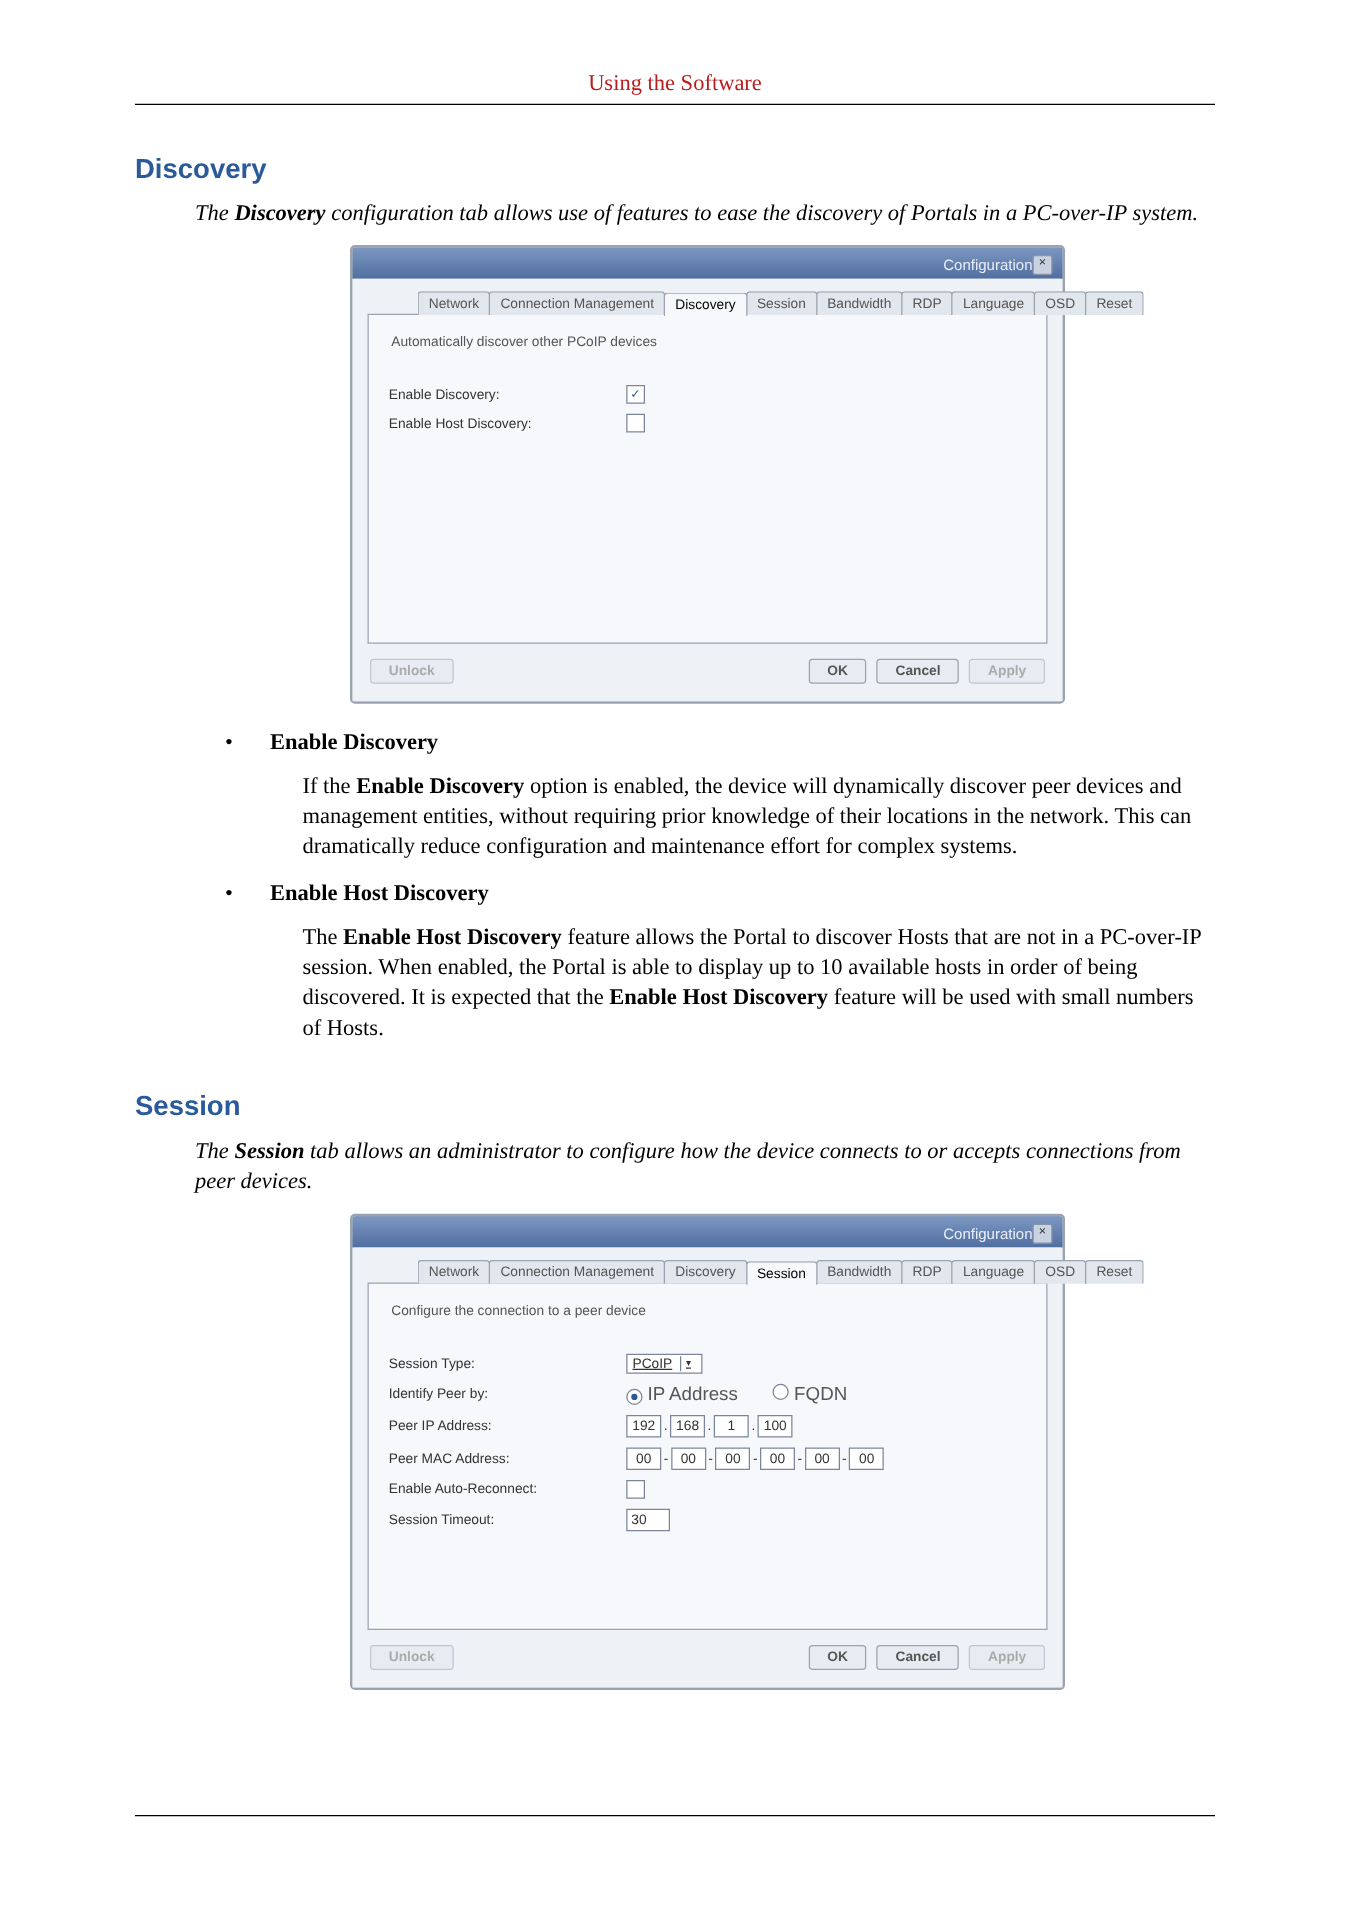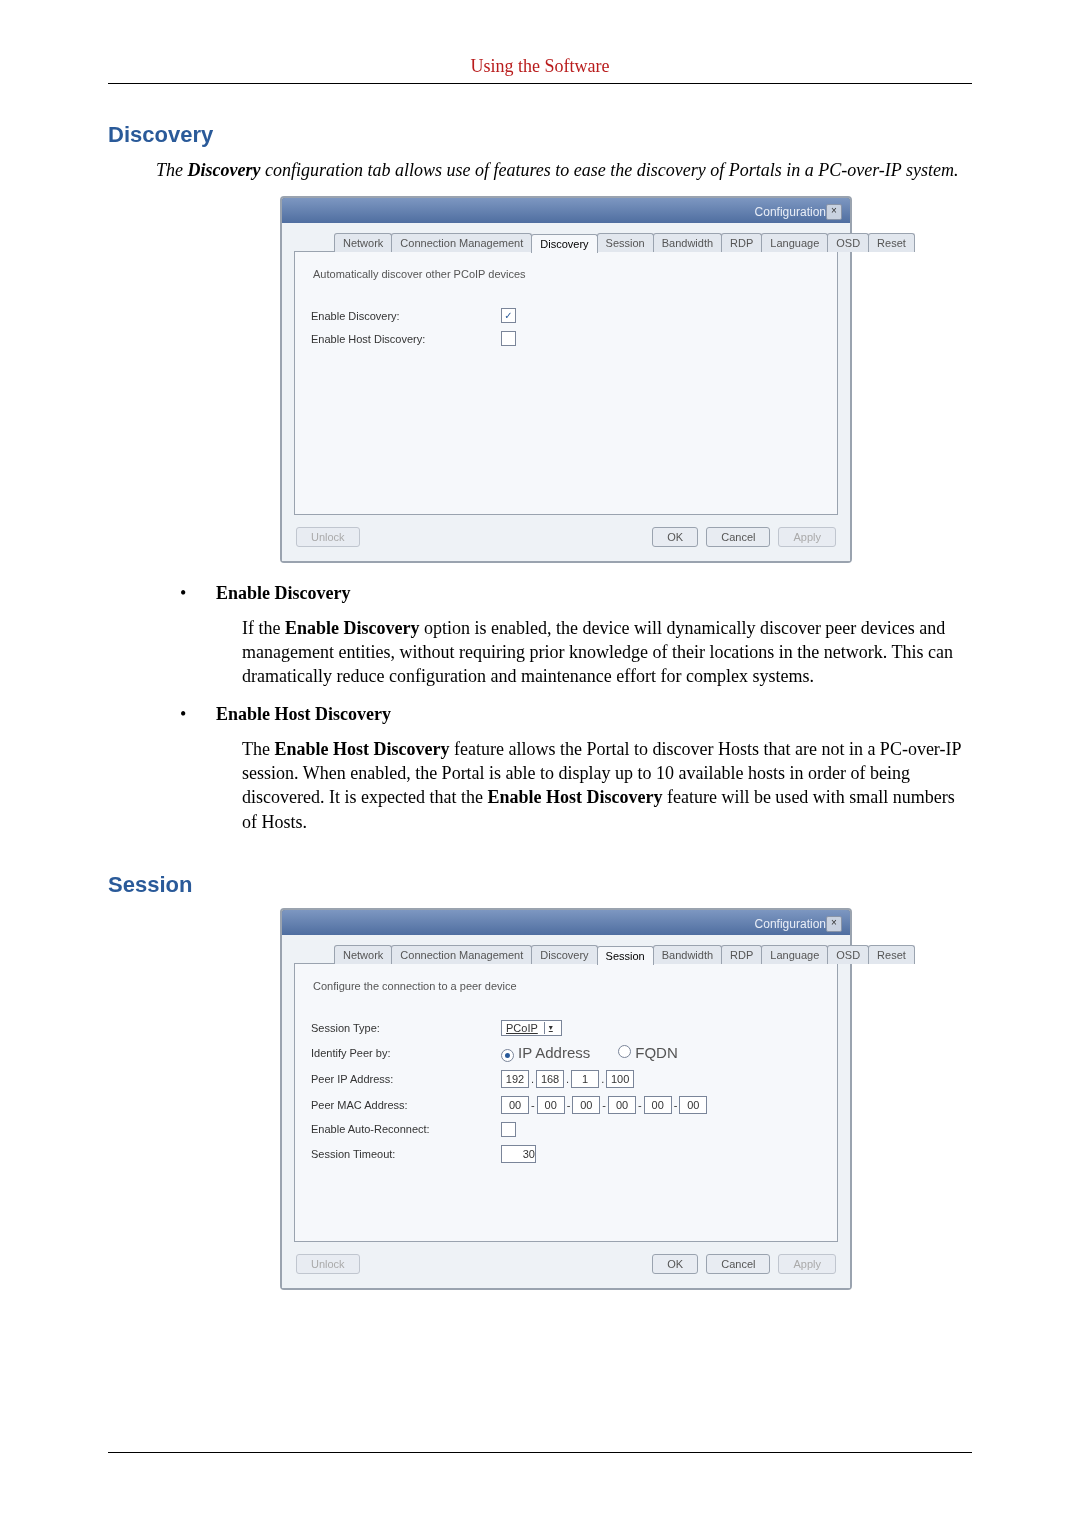--- a/index.html
+++ b/index.html
@@ -175,20 +175,21 @@
   .chk.checked::after { content: "✓"; }
   .panel-spacer { height: 150px; }
   .panel-spacer.short { height: 60px; }
 
   .button-row {
     display: flex;
     justify-content: space-between;
     align-items: center;
     margin-top: 8px;
     padding: 4px 2px 2px 2px;
+    font-weight: bold;
   }
   .btn {
     border: 1px solid #9aa3af;
     background: #e8ecf2;
     color: #555;
     font-size: 11px;
     padding: 3px 14px;
     border-radius: 3px;
   }
   .btn.disabled { color: #aaa; border-color: #c0c6cf; }
@@ -223,21 +224,21 @@
   .octet {
     width: 26px; height: 16px;
     border: 1px solid #7a8599; background: #fff;
     text-align: center; font-size: 11px; line-height: 16px;
   }
   .dot { padding: 0 2px; font-size: 11px; }
   .ip-row { display: flex; align-items: center; }
   .textbox {
     width: 30px; height: 16px;
     border: 1px solid #7a8599; background: #fff;
-    text-align: right; padding-left: 3px; font-size: 11px; line-height: 16px;
+    text-align: left; padding-left: 3px; font-size: 11px; line-height: 16px;
   }
   .radio-group { display: flex; gap: 28px; align-items: center; font-size: 15px; color: #555; }
 </style>
 </head>
 <body>
 
 <div class="page">
   <div class="running-header">Using the Software</div>
   <hr class="top-rule">
 
@@ -295,20 +296,23 @@
     </li>
     <li>
       <span class="bullet-title">Enable Host Discovery</span>
       <div class="bullet-body">
         <span>The </span><strong>Enable Host Discovery</strong><span> feature allows the Portal to discover Hosts that are not in a PC-over-IP session. When enabled, the Portal is able to display up to 10 available hosts in order of being discovered. It is expected that the </span><strong>Enable Host Discovery</strong><span> feature will be used with small numbers of Hosts.</span>
       </div>
     </li>
   </ul>
 
   <h2 class="section-heading">Session</h2>
+  <p class="intro-para">
+    <span>The </span><strong>Session</strong><span> tab allows an administrator to configure how the device connects to or accepts connections from peer devices.</span>
+  </p>
 
   <div class="config-window">
     <div class="title-bar">
       <span>Configuration</span>
       <span class="close-btn">×</span>
     </div>
     <div class="window-body">
       <div class="tabs">
         <div class="tab">Network</div>
         <div class="tab">Connection Management</div>

